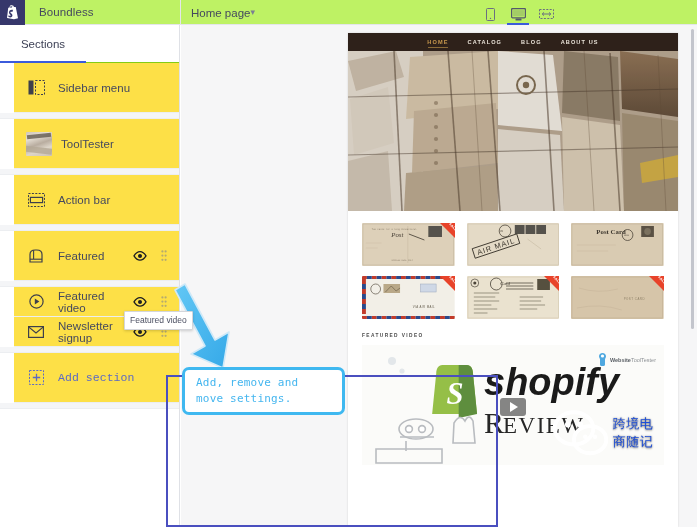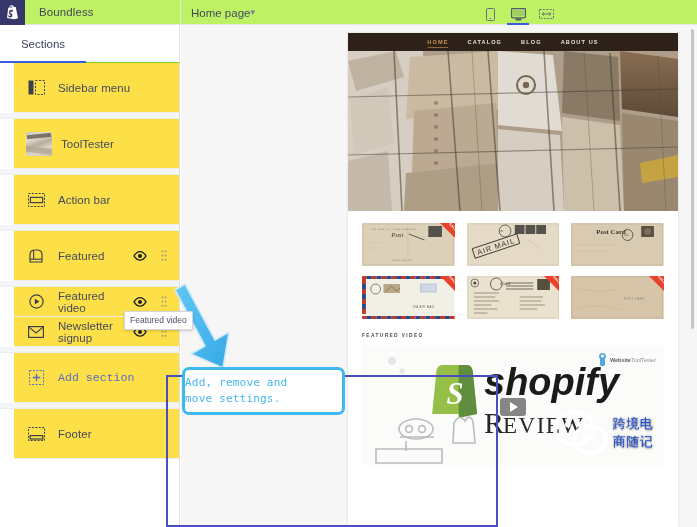--- a/index.html
+++ b/index.html
@@ -193,20 +193,21 @@
     position:absolute; right:3px; top:4px; width:3px; height:300px;
     background:#c3c5cc; border-radius:2px;
   }
 
   
   .arrow { position:absolute; left:173px; top:280px; z-index:30; }
   .callout {
     position:absolute; left:182px; top:367px; width:163px; height:48px; z-index:31;
     background:#ffffff; border:3px solid #3fb8f0; border-radius:7px;
     display:flex; flex-direction:column; justify-content:center;
+    padding-left:11px;
   }
   .callout-line {
     font-family:"DejaVu Sans Mono", monospace;
     font-size:11px; color:#45b6ef; line-height:16px; letter-spacing:.2px;
   }
 </style>
 </head>
 <body>
 
 <div id="app">
@@ -380,29 +381,20 @@
         <span class="sec-icon">
           <svg width="15" height="15" viewBox="0 0 15 15">
               <rect x="0.5" y="0.5" width="14" height="14" fill="none" stroke="#5c6ac4" stroke-width="1" stroke-dasharray="2 1.4"></rect>
               <path d="M7.5 3.8v7.4M3.8 7.5h7.4" stroke="#5c6ac4" stroke-width="1.3"></path>
             </svg>
         </span>
         <span class="sec-label add">Add section</span>
       </div>
       <div class="sec-gap"></div>
 
-      <div class="sec-row">
-        <span class="sec-icon">
-          <svg width="17" height="14" viewBox="0 0 17 14">
-              <rect x="0.5" y="0.5" width="16" height="13" fill="none" stroke="#3d3f4b" stroke-width="1" stroke-dasharray="2 1.4"></rect>
-              <rect x="2.2" y="8.6" width="12.6" height="3.4" fill="none" stroke="#3d3f4b" stroke-width="1.2"></rect>
-            </svg>
-        </span>
-        <span class="sec-label">Footer</span>
-      </div>
 
     </div>
   </div>
 
   <div class="tooltip">Featured video</div>
 
   <div class="preview">
 
     <div class="canvas">
 

